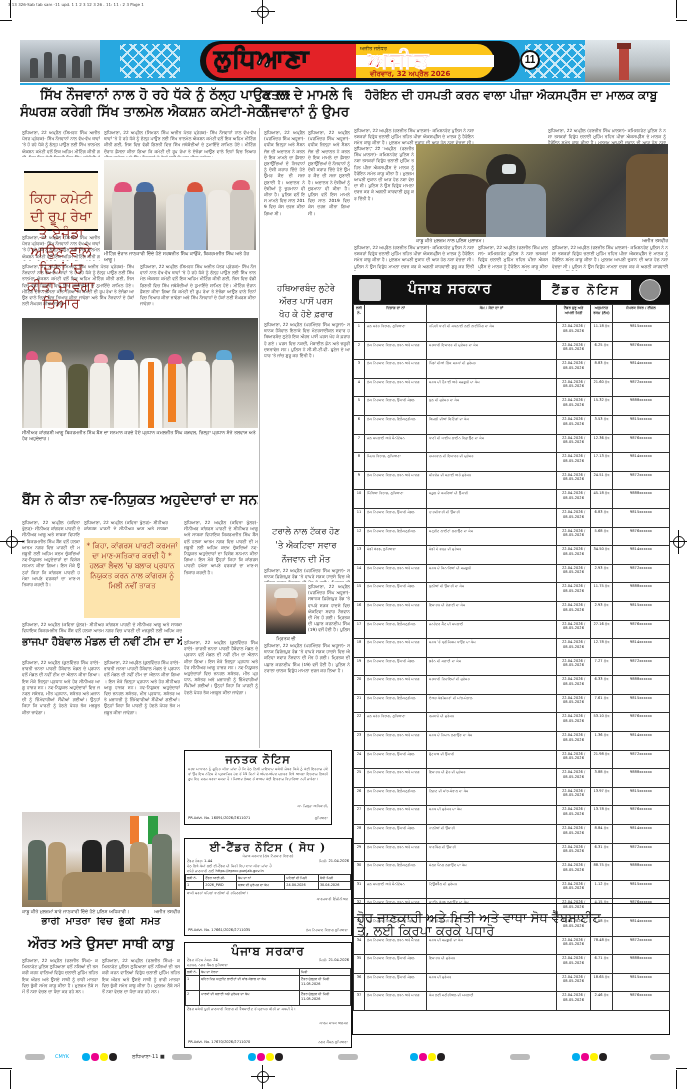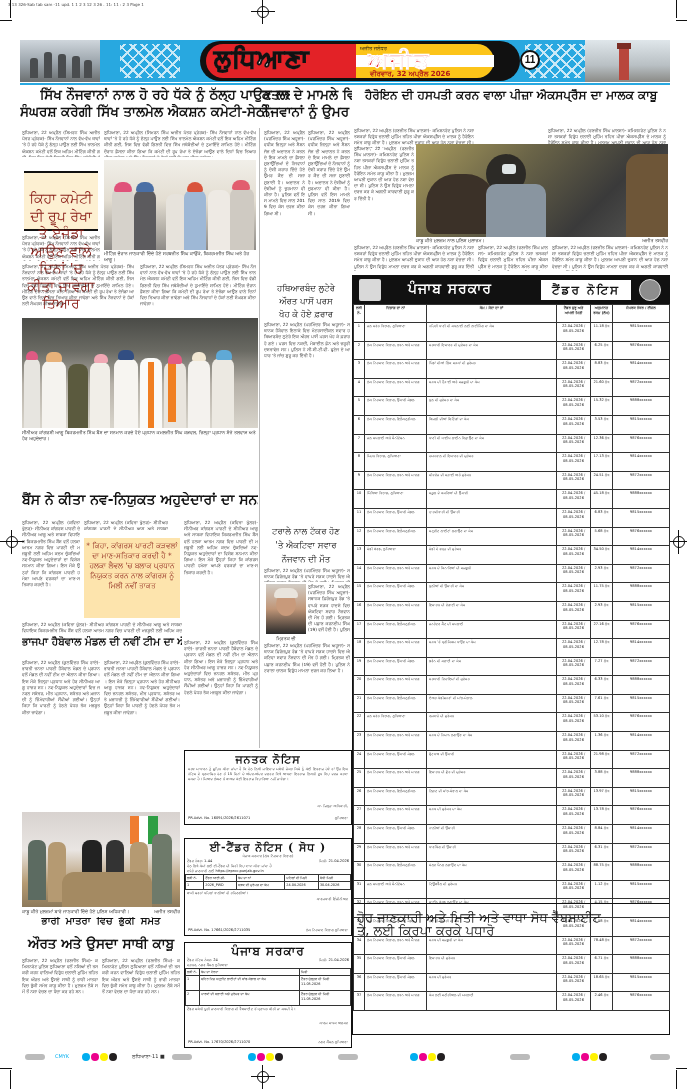--- a/index.html
+++ b/index.html
@@ -522,42 +522,42 @@
   <div class="tender-foot">
     <div class="links">
       <div>ਹੋਰ ਜਾਣਕਾਰੀ ਅਤੇ ਮਿਤੀ ਅਤੇ ਵਾਧਾ ਸੋਧ ਵੈੱਬਸਾਈਟ ਤੇ, ਲਈ ਕ੍ਰਿਪਾ ਕਰਕੇ ਪਧਾਰੋ</div>
     </div>
   </div>
 </div>
 
 <div class="abs hl" style="left:22px;top:492px;width:236px;font-size:14px;text-align:center">ਬੈਂਸ ਨੇ ਕੀਤਾ ਨਵ-ਨਿਯੁਕਤ ਅਹੁਦੇਦਾਰਾਂ ਦਾ ਸਨਮਾਨ</div>
 <div class="abs body" style="left:22px;top:520px;width:58px;height:105px">ਲੁਧਿਆਣਾ, 22 ਅਪ੍ਰੈਲ (ਕਵਿਤਾ ਖੁੱਲਰ)- ਸੀਨੀਅਰ ਕਾਂਗਰਸ ਪਾਰਟੀ ਦੇ ਸੀਨੀਅਰ ਆਗੂ ਅਤੇ ਸਾਬਕਾ ਵਿਧਾਇਕ ਬਿਕਰਮਜੀਤ ਸਿੰਘ ਬੈਂਸ ਵਲੋਂ ਹਲਕਾ ਆਤਮ ਨਗਰ ਵਿਚ ਪਾਰਟੀ ਦੀ ਮਜ਼ਬੂਤੀ ਲਈ ਅਹਿਮ ਕਦਮ ਚੁੱਕਦਿਆਂ ਨਵ-ਨਿਯੁਕਤ ਅਹੁਦੇਦਾਰਾਂ ਦਾ ਵਿਸ਼ੇਸ਼ ਸਨਮਾਨ ਕੀਤਾ ਗਿਆ। ਇਸ ਮੌਕੇ ਉਨ੍ਹਾਂ ਕਿਹਾ ਕਿ ਕਾਂਗਰਸ ਪਾਰਟੀ ਹਮੇਸ਼ਾ ਆਪਣੇ ਵਰਕਰਾਂ ਦਾ ਮਾਣ-ਸਤਿਕਾਰ ਕਰਦੀ ਹੈ।</div>
 <div class="abs body" style="left:84px;top:520px;width:84px;height:10px">ਲੁਧਿਆਣਾ, 22 ਅਪ੍ਰੈਲ (ਕਵਿਤਾ ਖੁੱਲਰ)- ਸੀਨੀਅਰ ਕਾਂਗਰਸ ਪਾਰਟੀ ਦੇ ਸੀਨੀਅਰ ਆਗੂ ਅਤੇ ਸਾਬਕਾ ਵਿਧਾਇਕ ਬਿਕਰਮਜੀਤ ਸਿੰਘ ਬੈਂਸ ਵਲੋਂ ਹਲਕਾ ਆਤਮ ਨਗਰ ਵਿਚ ਪਾਰਟੀ ਦੀ ਮਜ਼ਬੂਤੀ ਲਈ ਅਹਿਮ ਕਦਮ ਚੁੱਕਦਿਆਂ ਨਵ-ਨਿਯੁਕਤ ਅਹੁਦੇਦਾਰਾਂ ਦਾ ਵਿਸ਼ੇਸ਼ ਸਨਮਾਨ ਕੀਤਾ ਗਿਆ। ਇਸ ਮੌਕੇ ਉਨ੍ਹਾਂ ਕਿਹਾ ਕਿ ਕਾਂਗਰਸ ਪਾਰਟੀ ਹਮੇਸ਼ਾ ਆਪਣੇ ਵਰਕਰਾਂ ਦਾ ਮਾਣ-ਸਤਿਕਾਰ ਕਰਦੀ ਹੈ।</div>
-<div class="abs sub" style="left:84px;top:538px;width:96px;height:80px;background:#fde4ad;font-size:7.4px;color:#8a1d16;padding:3px 2px;line-height:10px">* ਕਿਹਾ, ਕਾਂਗਰਸ ਪਾਰਟੀ ਕੜਵਲਾਂ ਦਾ ਮਾਣ-ਸਤਿਕਾਰ ਕਰਦੀ ਹੈ * ਹਲਕਾ ਲੈਵਲ 'ਚ ਬਲਾਕ ਪ੍ਰਧਾਨ ਨਿਯੁਕਤ ਕਰਨ ਨਾਲ ਕਾਂਗਰਸ ਨੂੰ ਮਿਲੀ ਨਵੀਂ ਤਾਕਤ</div>
+<div class="abs sub" style="left:84px;top:538px;width:96px;height:80px;background:#fde4ad;font-size:7.4px;color:#8a1d16;padding:3px 2px;line-height:10px">* ਕਿਹਾ, ਕਾਂਗਰਸ ਪਾਰਟੀ ਕਰਮਜਾਂ ਦਾ ਮਾਣ-ਸਤਿਕਾਰ ਕਰਦੀ ਹੈ * ਹਲਕਾ ਲੈਵਲ 'ਚ ਬਲਾਕ ਪ੍ਰਧਾਨ ਨਿਯੁਕਤ ਕਰਨ ਨਾਲ ਕਾਂਗਰਸ ਨੂੰ ਮਿਲੀ ਨਵੀਂ ਤਾਕਤ</div>
 <div class="abs body" style="left:184px;top:520px;width:74px;height:120px">ਲੁਧਿਆਣਾ, 22 ਅਪ੍ਰੈਲ (ਕਵਿਤਾ ਖੁੱਲਰ)- ਸੀਨੀਅਰ ਕਾਂਗਰਸ ਪਾਰਟੀ ਦੇ ਸੀਨੀਅਰ ਆਗੂ ਅਤੇ ਸਾਬਕਾ ਵਿਧਾਇਕ ਬਿਕਰਮਜੀਤ ਸਿੰਘ ਬੈਂਸ ਵਲੋਂ ਹਲਕਾ ਆਤਮ ਨਗਰ ਵਿਚ ਪਾਰਟੀ ਦੀ ਮਜ਼ਬੂਤੀ ਲਈ ਅਹਿਮ ਕਦਮ ਚੁੱਕਦਿਆਂ ਨਵ-ਨਿਯੁਕਤ ਅਹੁਦੇਦਾਰਾਂ ਦਾ ਵਿਸ਼ੇਸ਼ ਸਨਮਾਨ ਕੀਤਾ ਗਿਆ। ਇਸ ਮੌਕੇ ਉਨ੍ਹਾਂ ਕਿਹਾ ਕਿ ਕਾਂਗਰਸ ਪਾਰਟੀ ਹਮੇਸ਼ਾ ਆਪਣੇ ਵਰਕਰਾਂ ਦਾ ਮਾਣ-ਸਤਿਕਾਰ ਕਰਦੀ ਹੈ।</div>
 <div class="abs body" style="left:22px;top:622px;width:160px;height:12px">ਲੁਧਿਆਣਾ, 22 ਅਪ੍ਰੈਲ (ਕਵਿਤਾ ਖੁੱਲਰ)- ਸੀਨੀਅਰ ਕਾਂਗਰਸ ਪਾਰਟੀ ਦੇ ਸੀਨੀਅਰ ਆਗੂ ਅਤੇ ਸਾਬਕਾ ਵਿਧਾਇਕ ਬਿਕਰਮਜੀਤ ਸਿੰਘ ਬੈਂਸ ਵਲੋਂ ਹਲਕਾ ਆਤਮ ਨਗਰ ਵਿਚ ਪਾਰਟੀ ਦੀ ਮਜ਼ਬੂਤੀ ਲਈ ਅਹਿਮ ਕਦਮ ਚੁੱਕਦਿਆਂ ਨਵ-ਨਿਯੁਕਤ ਅਹੁਦੇਦਾਰਾਂ ਦਾ ਵਿਸ਼ੇਸ਼ ਸਨਮਾਨ ਕੀਤਾ ਗਿਆ। ਇਸ ਮੌਕੇ ਉਨ੍ਹਾਂ ਕਿਹਾ ਕਿ ਕਾਂਗਰਸ ਪਾਰਟੀ ਹਮੇਸ਼ਾ ਆਪਣੇ ਵਰਕਰਾਂ ਦਾ ਮਾਣ-ਸਤਿਕਾਰ ਕਰਦੀ ਹੈ।</div>
 
 <div class="abs hl" style="left:22px;top:636px;width:160px;font-size:10.5px;text-align:center">ਭਾਜਪਾ ਹੈਬੋਵਾਲ ਮੰਡਲ ਦੀ ਨਵੀਂ ਟੀਮ ਦਾ ਐਲਾਨ</div>
 <div class="abs body" style="left:22px;top:660px;width:78px;height:150px">ਲੁਧਿਆਣਾ, 22 ਅਪ੍ਰੈਲ (ਕੁਲਵਿੰਦਰ ਸਿੰਘ ਰਾਏ)- ਭਾਰਤੀ ਜਨਤਾ ਪਾਰਟੀ ਹੈਬੋਵਾਲ ਮੰਡਲ ਦੇ ਪ੍ਰਧਾਨ ਵਲੋਂ ਮੰਡਲ ਦੀ ਨਵੀਂ ਟੀਮ ਦਾ ਐਲਾਨ ਕੀਤਾ ਗਿਆ। ਇਸ ਮੌਕੇ ਜ਼ਿਲ੍ਹਾ ਪ੍ਰਧਾਨ ਅਤੇ ਹੋਰ ਸੀਨੀਅਰ ਆਗੂ ਹਾਜ਼ਰ ਸਨ। ਨਵ-ਨਿਯੁਕਤ ਅਹੁਦੇਦਾਰਾਂ ਵਿਚ ਜਨਰਲ ਸਕੱਤਰ, ਮੀਤ ਪ੍ਰਧਾਨ, ਸਕੱਤਰ ਅਤੇ ਖ਼ਜ਼ਾਨਚੀ ਨੂੰ ਜ਼ਿੰਮੇਵਾਰੀਆਂ ਸੌਂਪੀਆਂ ਗਈਆਂ। ਉਨ੍ਹਾਂ ਕਿਹਾ ਕਿ ਪਾਰਟੀ ਨੂੰ ਹੇਠਲੇ ਪੱਧਰ ਤੱਕ ਮਜ਼ਬੂਤ ਕੀਤਾ ਜਾਵੇਗਾ।</div>
 <div class="abs body" style="left:104px;top:660px;width:76px;height:150px">ਲੁਧਿਆਣਾ, 22 ਅਪ੍ਰੈਲ (ਕੁਲਵਿੰਦਰ ਸਿੰਘ ਰਾਏ)- ਭਾਰਤੀ ਜਨਤਾ ਪਾਰਟੀ ਹੈਬੋਵਾਲ ਮੰਡਲ ਦੇ ਪ੍ਰਧਾਨ ਵਲੋਂ ਮੰਡਲ ਦੀ ਨਵੀਂ ਟੀਮ ਦਾ ਐਲਾਨ ਕੀਤਾ ਗਿਆ। ਇਸ ਮੌਕੇ ਜ਼ਿਲ੍ਹਾ ਪ੍ਰਧਾਨ ਅਤੇ ਹੋਰ ਸੀਨੀਅਰ ਆਗੂ ਹਾਜ਼ਰ ਸਨ। ਨਵ-ਨਿਯੁਕਤ ਅਹੁਦੇਦਾਰਾਂ ਵਿਚ ਜਨਰਲ ਸਕੱਤਰ, ਮੀਤ ਪ੍ਰਧਾਨ, ਸਕੱਤਰ ਅਤੇ ਖ਼ਜ਼ਾਨਚੀ ਨੂੰ ਜ਼ਿੰਮੇਵਾਰੀਆਂ ਸੌਂਪੀਆਂ ਗਈਆਂ। ਉਨ੍ਹਾਂ ਕਿਹਾ ਕਿ ਪਾਰਟੀ ਨੂੰ ਹੇਠਲੇ ਪੱਧਰ ਤੱਕ ਮਜ਼ਬੂਤ ਕੀਤਾ ਜਾਵੇਗਾ।</div>
 <div class="abs body" style="left:184px;top:640px;width:74px;height:105px">ਲੁਧਿਆਣਾ, 22 ਅਪ੍ਰੈਲ (ਕੁਲਵਿੰਦਰ ਸਿੰਘ ਰਾਏ)- ਭਾਰਤੀ ਜਨਤਾ ਪਾਰਟੀ ਹੈਬੋਵਾਲ ਮੰਡਲ ਦੇ ਪ੍ਰਧਾਨ ਵਲੋਂ ਮੰਡਲ ਦੀ ਨਵੀਂ ਟੀਮ ਦਾ ਐਲਾਨ ਕੀਤਾ ਗਿਆ। ਇਸ ਮੌਕੇ ਜ਼ਿਲ੍ਹਾ ਪ੍ਰਧਾਨ ਅਤੇ ਹੋਰ ਸੀਨੀਅਰ ਆਗੂ ਹਾਜ਼ਰ ਸਨ। ਨਵ-ਨਿਯੁਕਤ ਅਹੁਦੇਦਾਰਾਂ ਵਿਚ ਜਨਰਲ ਸਕੱਤਰ, ਮੀਤ ਪ੍ਰਧਾਨ, ਸਕੱਤਰ ਅਤੇ ਖ਼ਜ਼ਾਨਚੀ ਨੂੰ ਜ਼ਿੰਮੇਵਾਰੀਆਂ ਸੌਂਪੀਆਂ ਗਈਆਂ। ਉਨ੍ਹਾਂ ਕਿਹਾ ਕਿ ਪਾਰਟੀ ਨੂੰ ਹੇਠਲੇ ਪੱਧਰ ਤੱਕ ਮਜ਼ਬੂਤ ਕੀਤਾ ਜਾਵੇਗਾ।</div>
 
 <div class="abs sub" style="left:262px;top:526px;width:88px;font-size:8.5px;font-family:'DejaVu Serif',serif">ਟਰਾਲੇ ਨਾਲ ਟੱਕਰ ਹੋਣ</div>
 <div class="abs sub" style="left:262px;top:540px;width:88px;font-size:8.5px;font-family:'DejaVu Serif',serif">'ਤੇ ਐਕਟਿਵਾ ਸਵਾਰ</div>
 <div class="abs sub" style="left:262px;top:554px;width:88px;font-size:8.5px;font-family:'DejaVu Serif',serif">ਨੌਜਵਾਨ ਦੀ ਮੌਤ</div>
 <div class="abs body" style="left:264px;top:568px;width:86px;height:14px">ਲੁਧਿਆਣਾ, 22 ਅਪ੍ਰੈਲ (ਪਰਮਿੰਦਰ ਸਿੰਘ ਅਹੂਜਾ)- ਸਥਾਨਕ ਫ਼ਿਰੋਜ਼ਪੁਰ ਰੋਡ 'ਤੇ ਵਾਪਰੇ ਸੜਕ ਹਾਦਸੇ ਵਿਚ ਐਕਟਿਵਾ ਸਵਾਰ ਨੌਜਵਾਨ ਦੀ ਮੌਤ ਹੋ ਗਈ। ਮ੍ਰਿਤਕ ਦੀ ਪਛਾਣ ਕਰਨਦੀਪ ਸਿੰਘ (19) ਵਜੋਂ ਹੋਈ ਹੈ। ਪੁਲਿਸ ਨੇ ਟਰਾਲਾ ਚਾਲਕ ਵਿਰੁੱਧ ਮਾਮਲਾ ਦਰਜ ਕਰ ਲਿਆ ਹੈ।</div>
 <div class="abs pic" style="left:266px;top:584px;width:40px;height:50px;background:linear-gradient(180deg,#d2cdc6 0%,#c09678 50%,#2b2b2b 100%)">
   <div class="abs" style="left:10px;top:8px;width:20px;height:24px;background:#c89a7b;border-radius:50%"></div>
   <div class="abs" style="left:8px;top:4px;width:24px;height:10px;background:#e9e4dc;border-radius:10px 10px 3px 3px"></div>
 </div>
 <div class="abs body" style="left:308px;top:584px;width:42px;height:50px">ਲੁਧਿਆਣਾ, 22 ਅਪ੍ਰੈਲ (ਪਰਮਿੰਦਰ ਸਿੰਘ ਅਹੂਜਾ)- ਸਥਾਨਕ ਫ਼ਿਰੋਜ਼ਪੁਰ ਰੋਡ 'ਤੇ ਵਾਪਰੇ ਸੜਕ ਹਾਦਸੇ ਵਿਚ ਐਕਟਿਵਾ ਸਵਾਰ ਨੌਜਵਾਨ ਦੀ ਮੌਤ ਹੋ ਗਈ। ਮ੍ਰਿਤਕ ਦੀ ਪਛਾਣ ਕਰਨਦੀਪ ਸਿੰਘ (19) ਵਜੋਂ ਹੋਈ ਹੈ। ਪੁਲਿਸ ਨੇ ਟਰਾਲਾ ਚਾਲਕ ਵਿਰੁੱਧ ਮਾਮਲਾ ਦਰਜ ਕਰ ਲਿਆ ਹੈ।</div>
 <div class="abs cap" style="left:266px;top:636px;width:40px;text-align:center">ਮ੍ਰਿਤਕ ਦੀ</div>
 <div class="abs body" style="left:264px;top:643px;width:86px;height:98px">ਲੁਧਿਆਣਾ, 22 ਅਪ੍ਰੈਲ (ਪਰਮਿੰਦਰ ਸਿੰਘ ਅਹੂਜਾ)- ਸਥਾਨਕ ਫ਼ਿਰੋਜ਼ਪੁਰ ਰੋਡ 'ਤੇ ਵਾਪਰੇ ਸੜਕ ਹਾਦਸੇ ਵਿਚ ਐਕਟਿਵਾ ਸਵਾਰ ਨੌਜਵਾਨ ਦੀ ਮੌਤ ਹੋ ਗਈ। ਮ੍ਰਿਤਕ ਦੀ ਪਛਾਣ ਕਰਨਦੀਪ ਸਿੰਘ (19) ਵਜੋਂ ਹੋਈ ਹੈ। ਪੁਲਿਸ ਨੇ ਟਰਾਲਾ ਚਾਲਕ ਵਿਰੁੱਧ ਮਾਮਲਾ ਦਰਜ ਕਰ ਲਿਆ ਹੈ।</div>
 
-<div class="abs box" style="left:184px;top:750px;width:168px;height:75px">
+<div class="abs box" style="left:184px;top:750px;width:148px;height:75px">
   <div class="box-title" style="margin-top:2px">ਜਨਤਕ ਨੋਟਿਸ</div>
   <div class="mini" style="padding:1px 3px;height:38px;overflow:hidden;text-align:justify">ਸਰਵ ਸਾਧਾਰਨ ਨੂੰ ਸੂਚਿਤ ਕੀਤਾ ਜਾਂਦਾ ਹੈ ਕਿ ਹੇਠ ਲਿਖੀ ਜਾਇਦਾਦ ਸਬੰਧੀ ਜੇਕਰ ਕਿਸੇ ਨੂੰ ਕੋਈ ਇਤਰਾਜ਼ ਹੋਵੇ ਤਾਂ ਉਹ ਇਸ ਨੋਟਿਸ ਦੇ ਪ੍ਰਕਾਸ਼ਿਤ ਹੋਣ ਤੋਂ 15 ਦਿਨਾਂ ਦੇ ਅੰਦਰ-ਅੰਦਰ ਦਫ਼ਤਰ ਵਿਖੇ ਆਪਣਾ ਇਤਰਾਜ਼ ਲਿਖਤੀ ਰੂਪ ਵਿਚ ਦਰਜ ਕਰਵਾ ਸਕਦਾ ਹੈ। ਮਿਆਦ ਲੰਘਣ ਤੋਂ ਬਾਅਦ ਕੋਈ ਇਤਰਾਜ਼ ਵਿਚਾਰਿਆ ਨਹੀਂ ਜਾਵੇਗਾ।</div>
   <div class="mini" style="text-align:right;padding-right:3px">ਕਾ. ਜ਼ਿਲ੍ਹਾ ਅਧਿਕਾਰੀ,</div>
   <div class="mini" style="position:absolute;left:3px;bottom:3px">PR-Advt. No. 16091/2026/2611071</div>
   <div class="mini" style="position:absolute;right:3px;bottom:3px">ਲੁਧਿਆਣਾ</div>
 </div>
 
 <div class="abs box" style="left:184px;top:838px;width:168px;height:98px">
   <div class="box-title" style="margin-top:2px">ਈ-ਟੈਂਡਰ ਨੋਟਿਸ ( ਸੋਧ )</div>
   <div class="mini" style="text-align:center">ਪੰਜਾਬ ਸਰਕਾਰ (ਲੋਕ ਨਿਰਮਾਣ ਵਿਭਾਗ)</div>

